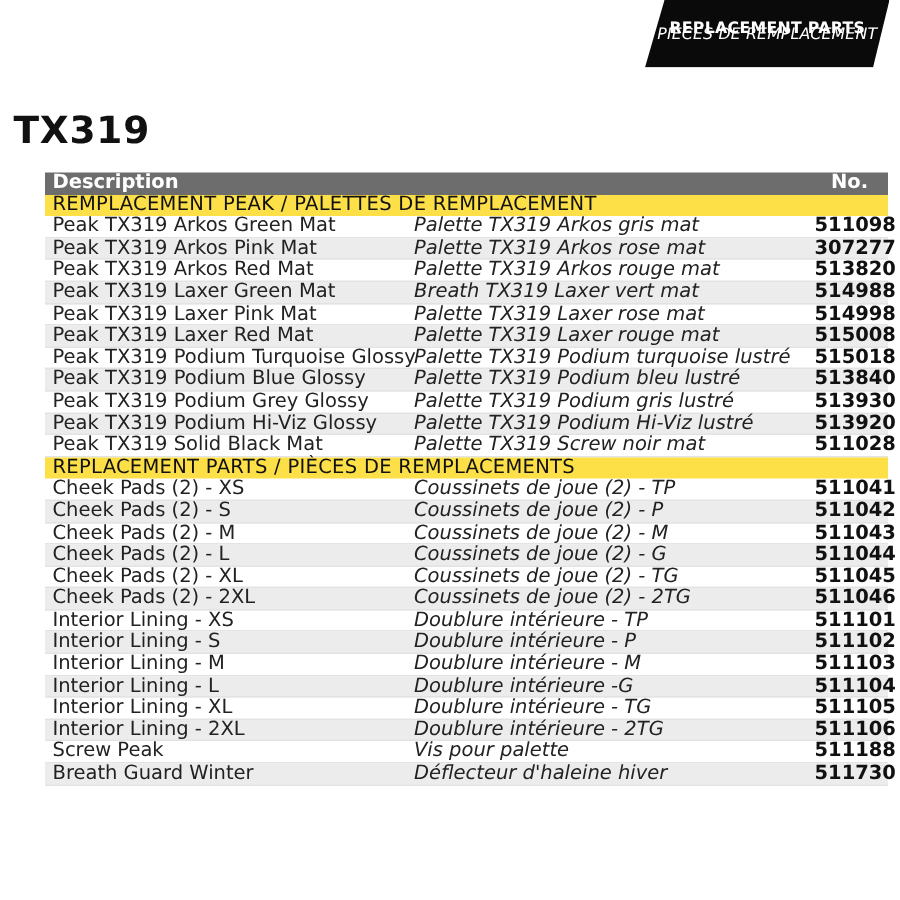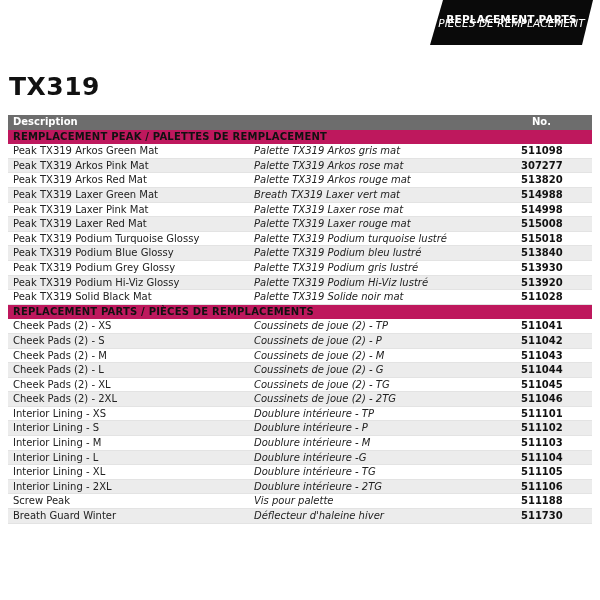--- a/index.html
+++ b/index.html
@@ -13,23 +13,23 @@
       clip-path: polygon(13px 0, 163px 0, 152px 45px, 0 45px);
       color: #fff; text-align: center;
     }
     .banner .l1 { position: absolute; left: 0; right: 0; top: 13px; font-size: 10.5px; font-weight: bold; letter-spacing: 0.2px; text-align: center; }
     .banner .l2 { position: absolute; left: 0; right: 0; top: 17px; font-size: 10.5px; font-style: italic; letter-spacing: 0.1px; }
     .title {
       position: absolute; left: 9px; top: 72px; font-size: 25px; font-weight: bold; color: #111;
       font-family: "DejaVu Sans", sans-serif; letter-spacing: 0.5px;
     }
     .table { position: absolute; left: 8px; top: 115px; width: 584px; }
-    .row { position: relative; height: 14.6px; font-size: 10px; line-height: 14.6px; border-bottom: 1px solid #e3e3e3; box-sizing: border-box; }
+    .row { position: relative; height: 14.6px; font-size: 13px; line-height: 14.6px; border-bottom: 1px solid #e3e3e3; box-sizing: border-box; margin-left: 22px; }
     .row.head { background: #6d6d6d; color: #fff; font-weight: bold; height: 14.6px; border-bottom: none; }
-    .row.section { background: #be185d; color: #111; font-weight: bold; border-bottom: none; }
+    .row.section { background: #fde047; color: #111; font-weight: normal; border-bottom: none; }
     .row.alt { background: #ececec; }
     .c1 { position: absolute; left: 5px; top: 0; white-space: nowrap; }
     .c2 { position: absolute; left: 246px; top: 0; white-space: nowrap; font-style: italic; }
     .c3 { position: absolute; left: 513px; top: 0; white-space: nowrap; font-weight: bold; color: #111; }
     .row.head .c3 { color: #fff; left: 524px; }
     .row.section .c1 { letter-spacing: 0.2px; }
   </style>
 </head>
 <body>
 
@@ -95,21 +95,21 @@
         <span class="c2">Palette TX319 Podium gris lustré</span>
         <span class="c3">513930</span>
       </div>
       <div class="row alt">
         <span class="c1">Peak TX319 Podium Hi-Viz Glossy</span>
         <span class="c2">Palette TX319 Podium Hi-Viz lustré</span>
         <span class="c3">513920</span>
       </div>
       <div class="row">
         <span class="c1">Peak TX319 Solid Black Mat</span>
-        <span class="c2">Palette TX319 Solide noir mat</span>
+        <span class="c2">Palette TX319 Screw noir mat</span>
         <span class="c3">511028</span>
       </div>
     </div>
 
   <div class="row section">
     <span class="c1">REPLACEMENT PARTS / PIÈCES DE REMPLACEMENTS</span>
   </div>
   <div id="sec1">
       <div class="row">
         <span class="c1">Cheek Pads (2) - XS</span>

